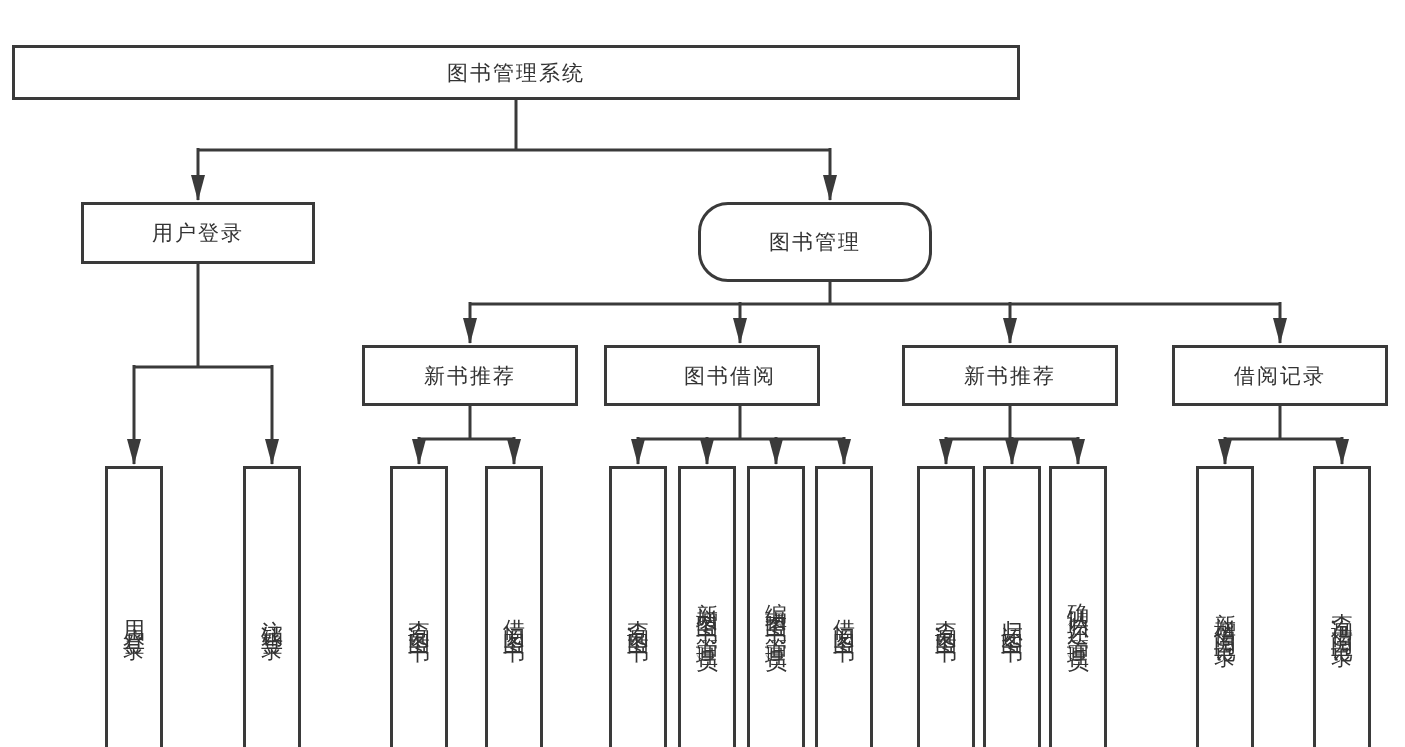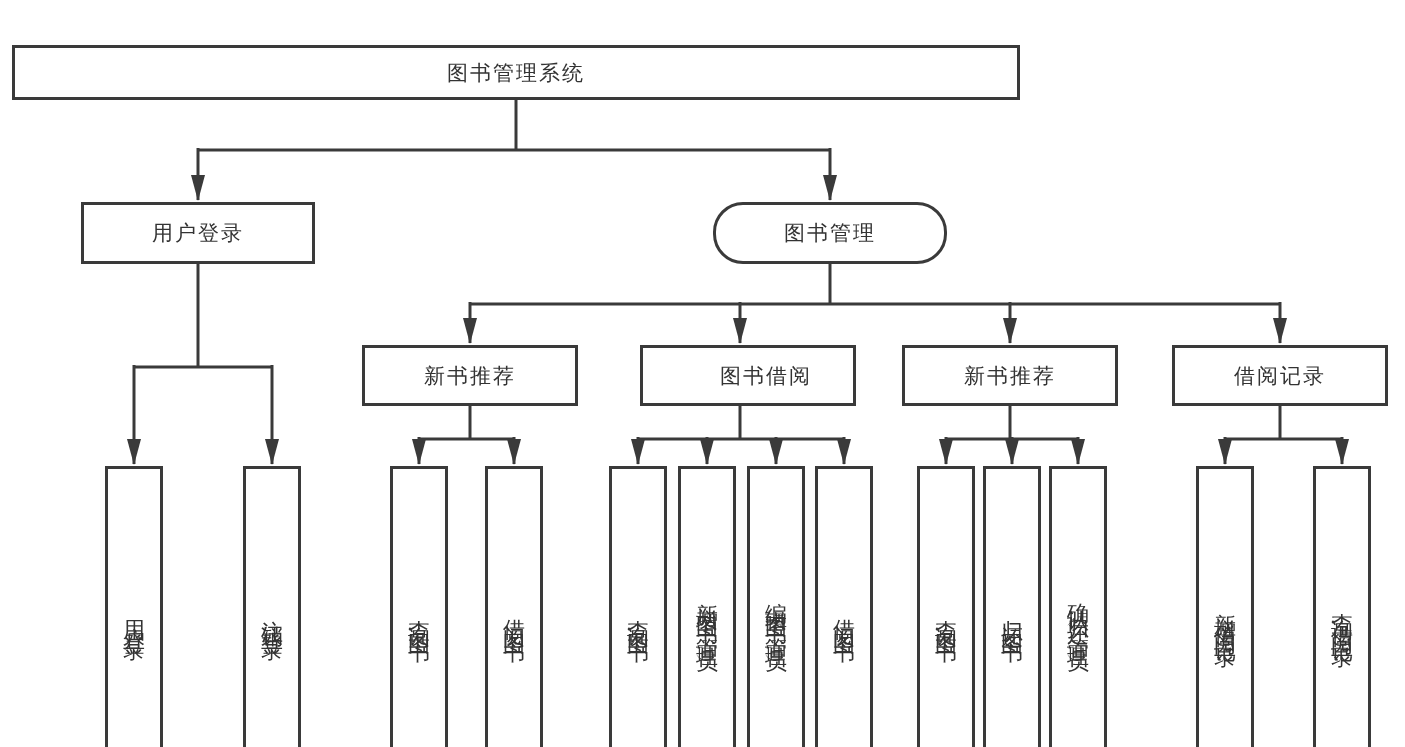--- a/index.html
+++ b/index.html
@@ -34,24 +34,24 @@
     color: #333333;
     z-index: 2;
   }
   .hnode {
     font-size: 21px;
     letter-spacing: 2px;
     white-space: nowrap;
   }
   .root  { left: 12px;  top: 13px;  width: 1008px; height: 55px; }
   .l2a   { left: 81px;  top: 170px; width: 234px;  height: 62px; }
-  .l2b   { left: 713px; top: 170px; width: 234px;  height: 62px; border-radius: 30px; }
+  .l2b   { left: 698px; top: 170px; width: 234px;  height: 80px; border-radius: 30px; }
   .l3    { top: 313px;  width: 216px; height: 61px; text-align: right; }
   .l3-1  { left: 362px; }
-  .l3-2  { left: 640px; padding-left: 36px; }
+  .l3-2  { left: 604px; padding-left: 36px; }
   .l3-3  { left: 902px; }
   .l3-4  { left: 1172px; font-family: Liberation Mono, monospace; }
   .leaf {
     top: 434px;
     width: 58px;
     height: 300px;
     writing-mode: vertical-rl;
     text-orientation: mixed;
     font-size: 22px;
     letter-spacing: 7px;

